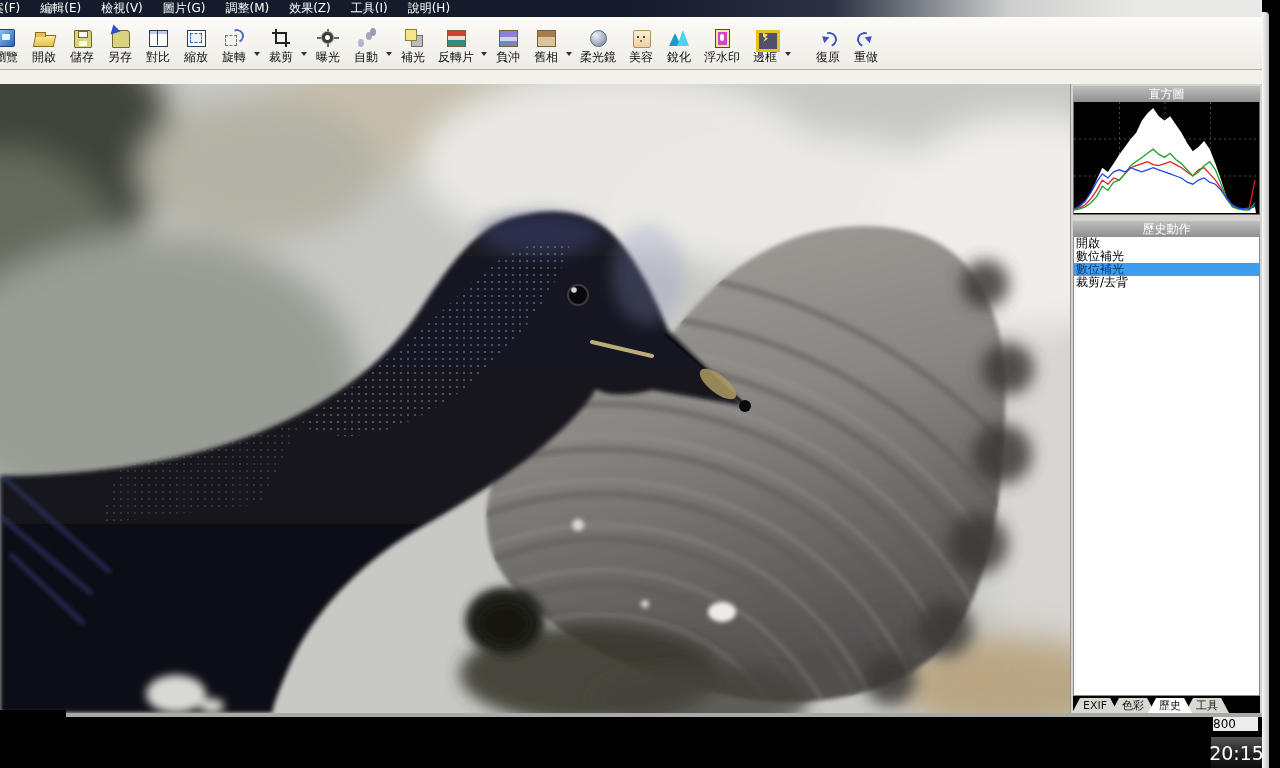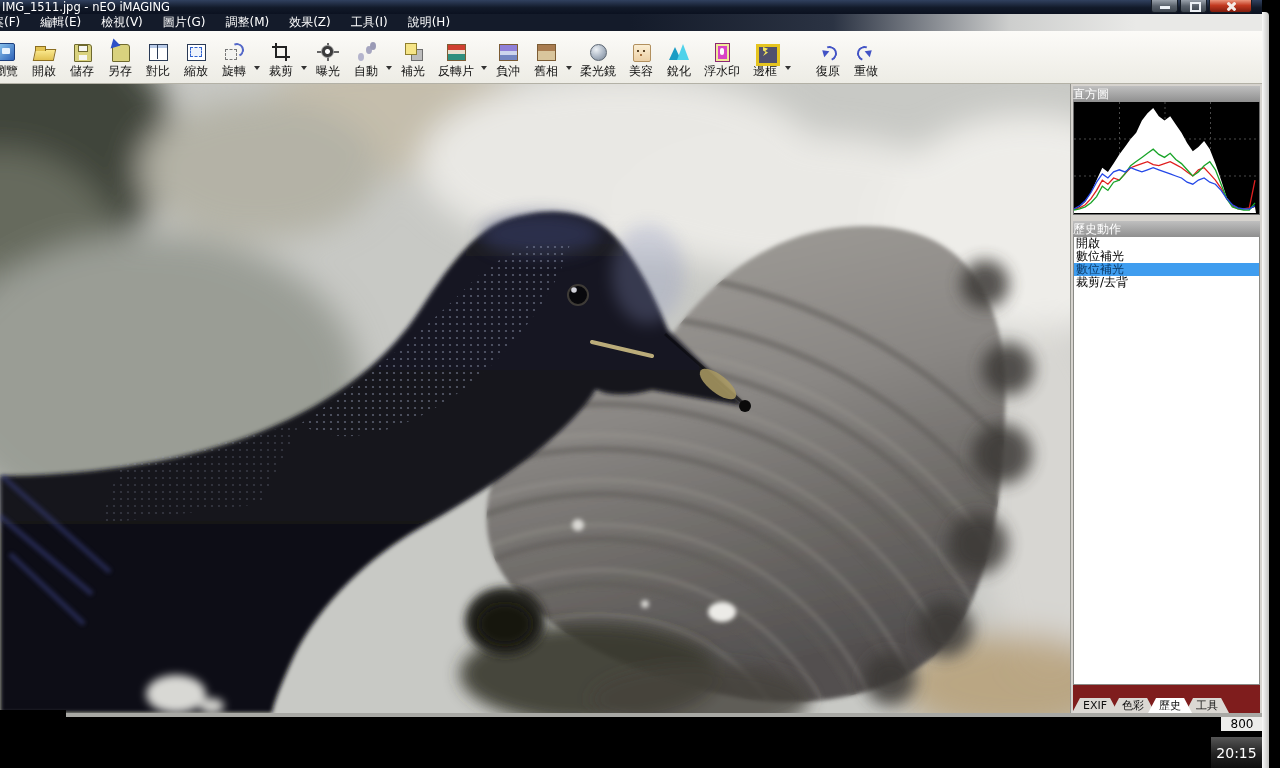--- a/index.html
+++ b/index.html
@@ -75,56 +75,48 @@
   .i-undo::before,.i-redo::before{content:"";position:absolute;left:7px;top:6px;width:11px;height:11px;border:2px solid #4253c5;border-radius:50%;border-left-color:transparent;border-bottom-color:transparent;transform:rotate(25deg);}
   .i-undo::after,.i-redo::after{content:"";position:absolute;left:3px;top:7px;border:4px solid transparent;border-right:6px solid #4253c5;transform:rotate(40deg);}
   .i-redo{transform:scaleX(-1);}
 
   
   .work{position:absolute;left:0;top:84px;width:1262px;height:629px;display:flex;}
   .canvas{width:1070px;height:629px;position:relative;background:#c8c9c5;overflow:hidden;}
   .canvas svg{display:block;}
 
   .sidebar{width:192px;background:#d6d3ce;border-left:1px solid #94948e;display:flex;flex-direction:column;padding:2px 2px 0 2px;}
-  .phead{height:16px;background:linear-gradient(#bfbfbf,#8f8f8f);color:#fff;font-size:12px;line-height:16px;}
+  .phead{height:16px;background:linear-gradient(#bfbfbf,#8f8f8f);color:#fff;text-align:center;font-size:12px;line-height:16px;}
   .histplot{height:113px;background:#000;border:1px solid #6f6f6f;border-top:none;}
   .pgap{height:6px;}
   .hlist{flex:1;background:#fff;border:1px solid #8a8a86;border-top:none;overflow:hidden;}
   .hitem{height:13px;line-height:13px;font-size:12px;color:#000;padding-left:2px;white-space:nowrap;}
   .hitem.sel{background:#3f9def;color:#0d3a66;}
-  .tabbar{height:28px;display:flex;align-items:flex-end;padding:1px 0 0 6px;background:#7f1d1d;}
+  .tabbar{height:17px;display:flex;align-items:flex-end;padding:1px 0 0 6px;background:#000000;}
   .tab{height:15px;line-height:15px;padding:0 11px;font-size:11px;color:#111;background:#dbd8d3;
        clip-path:polygon(8px 0,calc(100% - 8px) 0,100% 100%,0 100%);margin-left:-7px;filter:drop-shadow(0 0 0.6px #555);}
   .tab.active{background:#fff;z-index:2;text-align:center;}
 
   
   .gline{position:absolute;left:66px;top:713px;width:1196px;height:4px;background:#a8a8a4;}
   .bb1{position:absolute;left:0;top:710px;width:66px;height:58px;background:#000;}
   .bb2{position:absolute;left:0;top:717px;width:1280px;height:51px;background:#000;}
   .frag800{position:absolute;left:1213px;top:717px;width:45px;height:14px;background:#ededeb;color:#000;
-           font-size:12px;line-height:14px;text-align:center;padding-right:3px;margin-left:8px;}
-  .fragclock{position:absolute;left:1211px;top:737px;width:51px;height:31px;color:#fff;font-size:14px;
+           font-size:12px;line-height:14px;text-align:left;padding-right:3px;}
+  .fragclock{position:absolute;left:1211px;top:737px;width:51px;height:31px;color:#fff;font-size:19px;
              display:flex;align-items:center;justify-content:center;background:linear-gradient(#565656,#222 55%,#0e0e0e);}
   .rframe{position:absolute;left:1262px;top:12px;width:7px;height:756px;border-radius:0 4px 0 0;
           background:linear-gradient(90deg,#fafafa,#c2c2c0);}
 </style>
 </head>
 <body>
 
 <div class="stage">
   <div class="app">
 
-    <div class="titlebar">
-      <span class="title">IMG_1511.jpg - nEO iMAGING</span>
-      <div class="winbtns">
-        <div class="wbtn min"></div>
-        <div class="wbtn restore"></div>
-        <div class="wbtn close"></div>
-      </div>
-    </div>
 
     <div class="menubar" id="menubar">
         <span class="mitem clip">檔案(F)</span>
         <span class="mitem">編輯(E)</span>
         <span class="mitem">檢視(V)</span>
         <span class="mitem">圖片(G)</span>
         <span class="mitem">調整(M)</span>
         <span class="mitem">效果(Z)</span>
         <span class="mitem">工具(I)</span>
         <span class="mitem">說明(H)</span>

